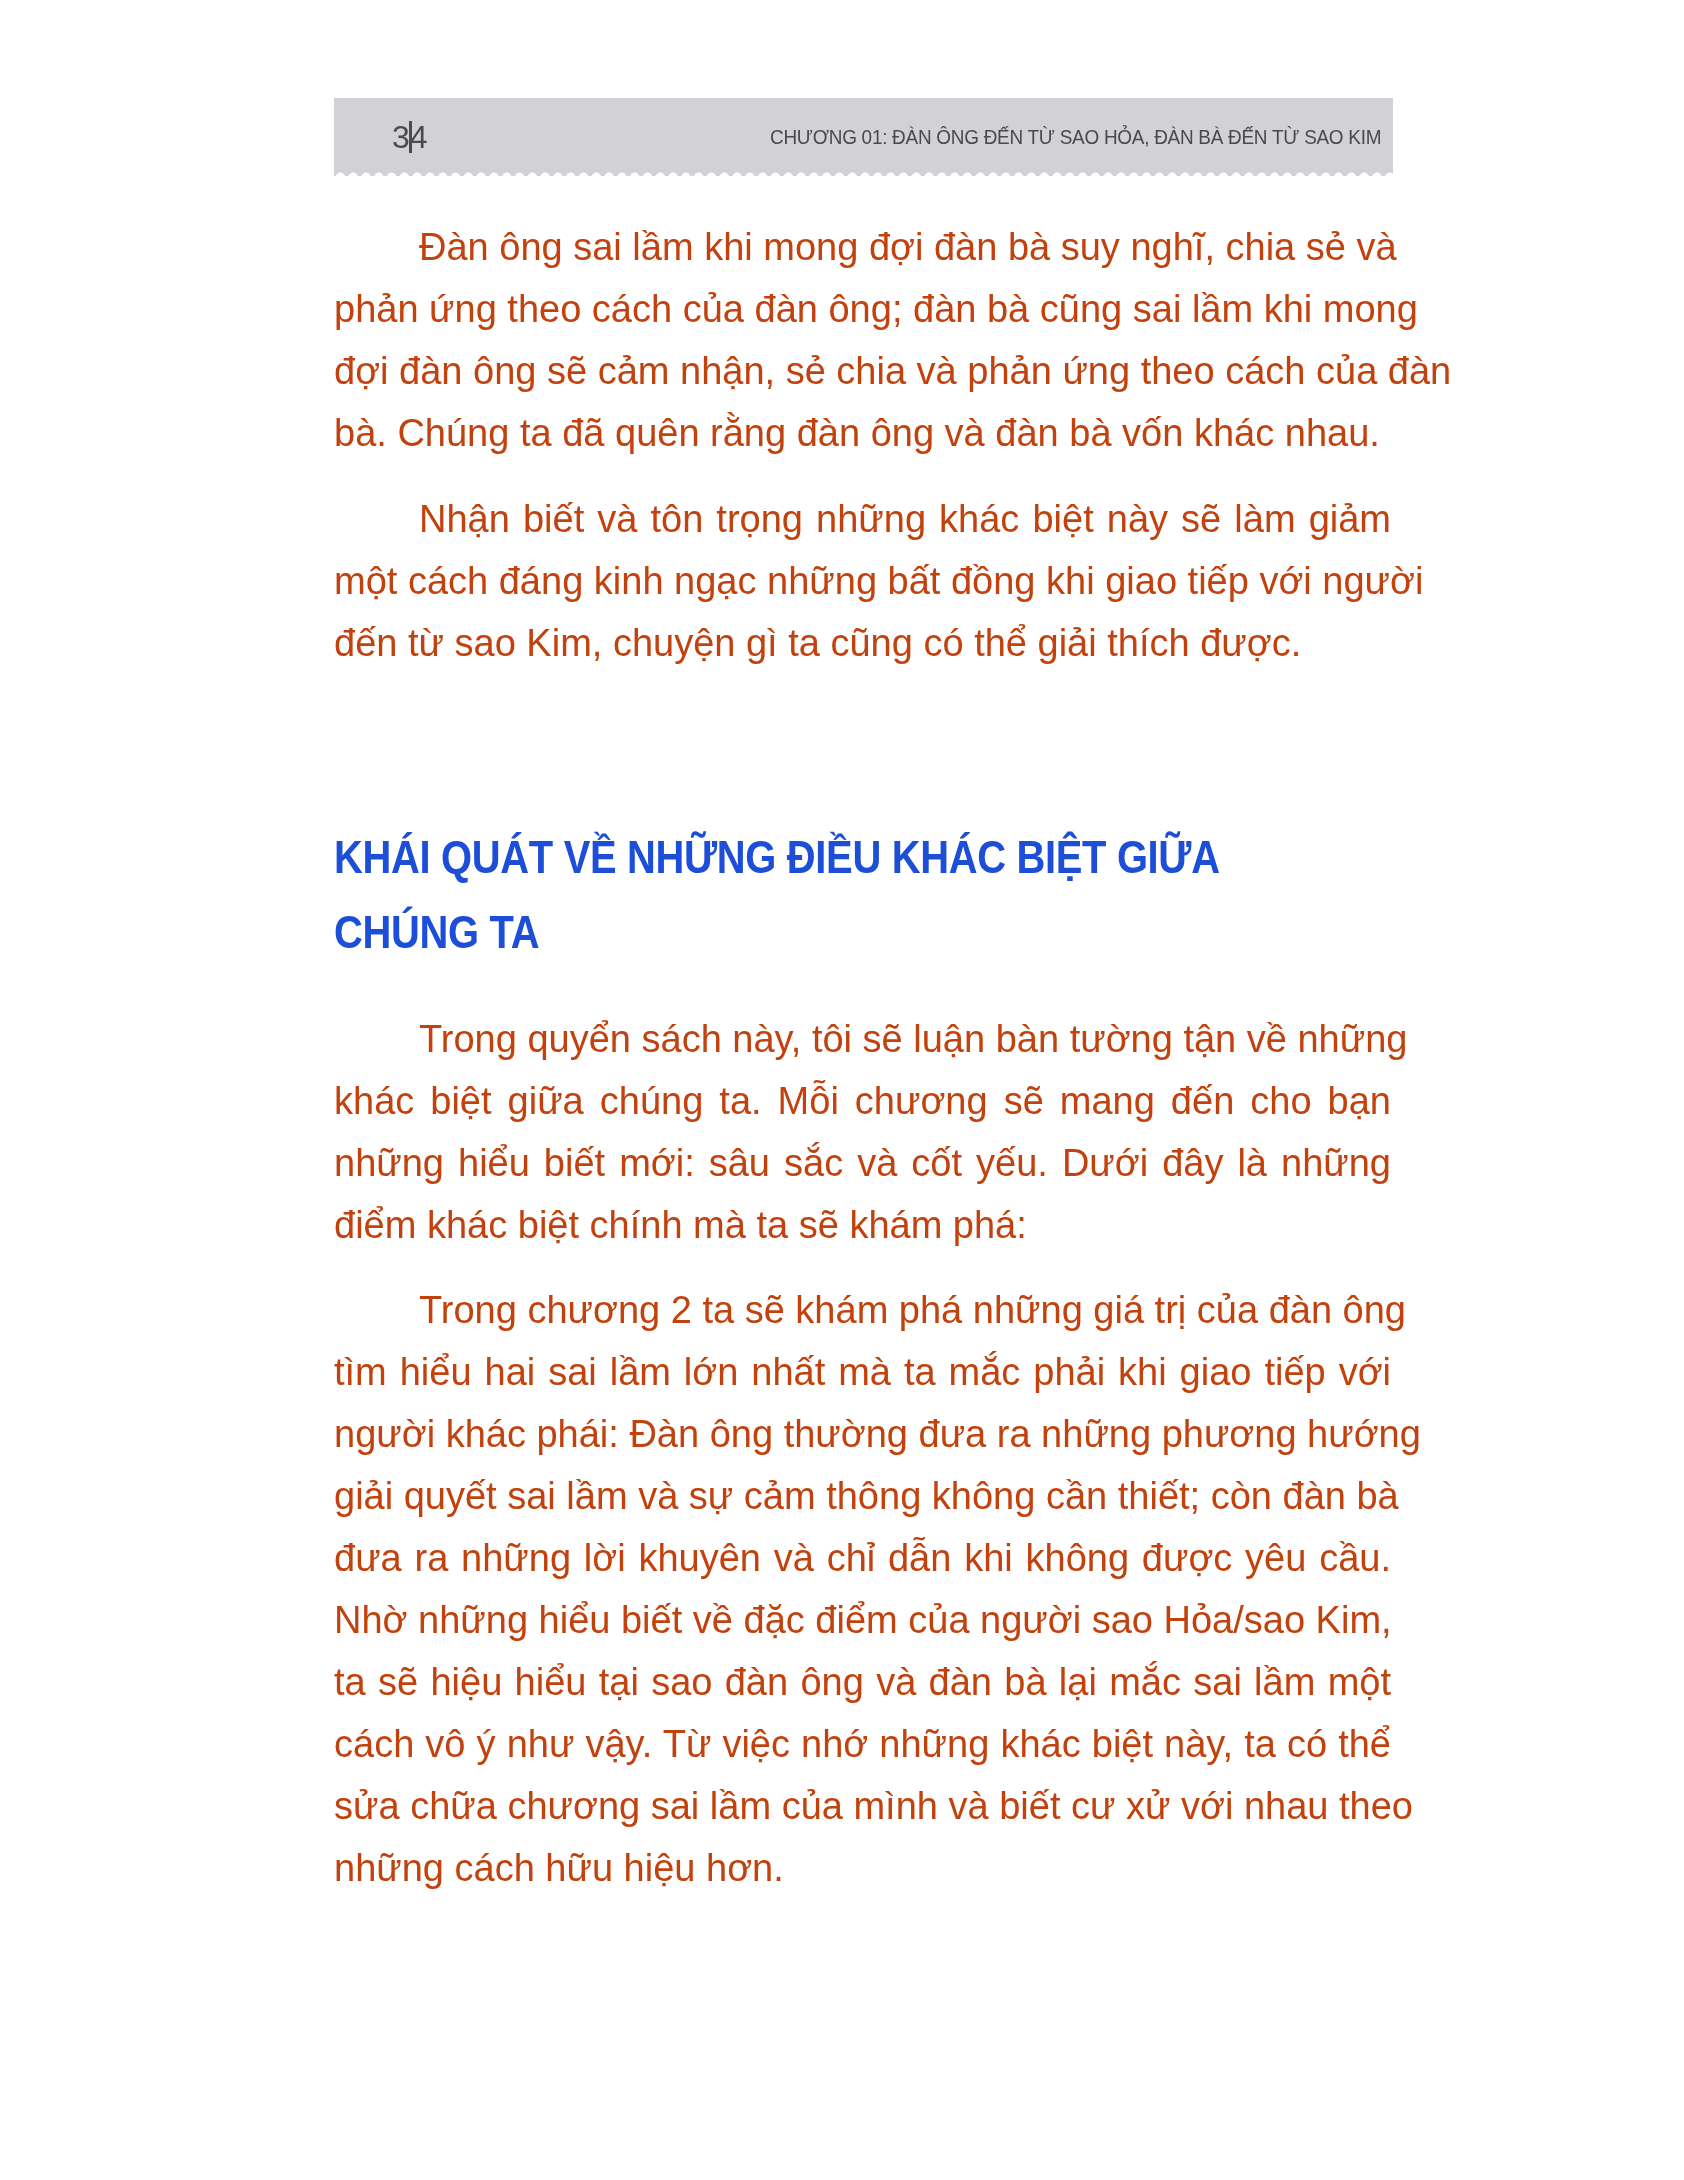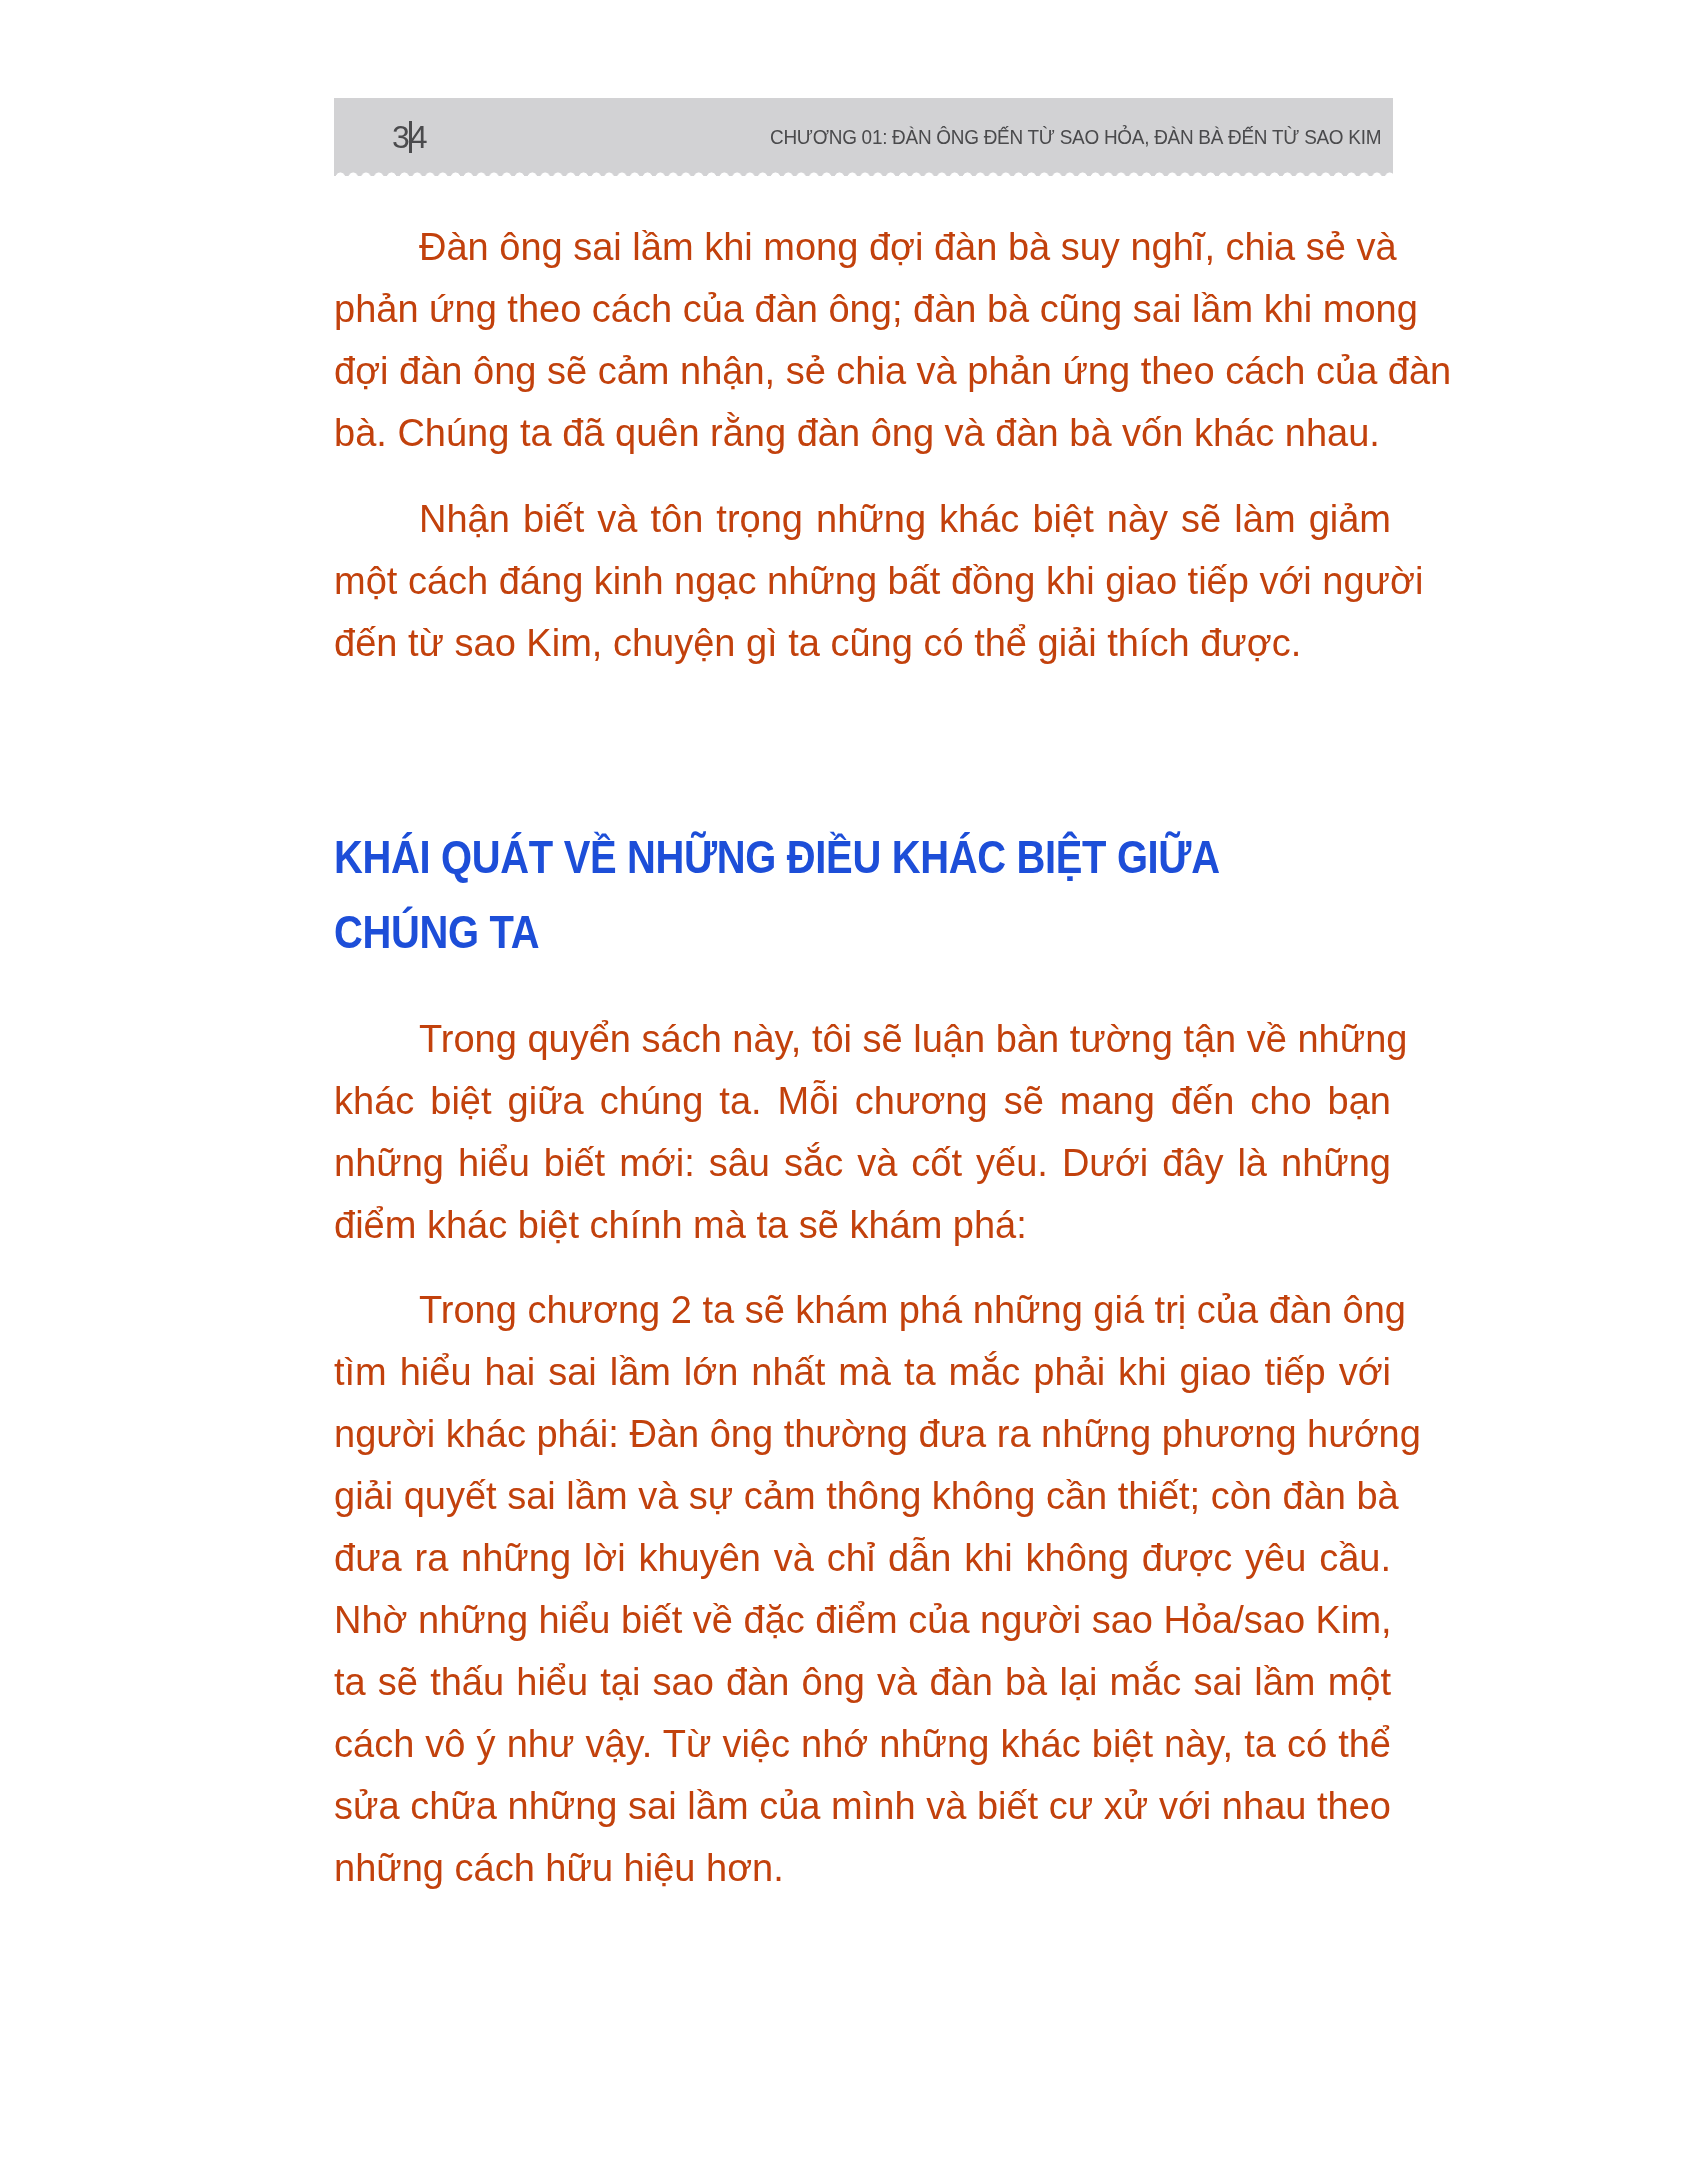--- a/index.html
+++ b/index.html
@@ -87,21 +87,21 @@
       <span class="line last">điểm khác biệt chính mà ta sẽ khám phá:</span>
     </div>
 
     <div class="para" style="top:1279px">
       <span class="line first">Trong chương 2 ta sẽ khám phá những giá trị của đàn ông</span>
       <span class="line">tìm hiểu hai sai lầm lớn nhất mà ta mắc phải khi giao tiếp với</span>
       <span class="line">người khác phái: Đàn ông thường đưa ra những phương hướng</span>
       <span class="line">giải quyết sai lầm và sự cảm thông không cần thiết; còn đàn bà</span>
       <span class="line">đưa ra những lời khuyên và chỉ dẫn khi không được yêu cầu.</span>
       <span class="line">Nhờ những hiểu biết về đặc điểm của người sao Hỏa/sao Kim,</span>
-      <span class="line">ta sẽ thấu hiểu tại sao đàn ông và đàn bà lại mắc sai lầm một</span>
+      <span class="line">ta sẽ hiệu hiểu tại sao đàn ông và đàn bà lại mắc sai lầm một</span>
       <span class="line">cách vô ý như vậy. Từ việc nhớ những khác biệt này, ta có thể</span>
-      <span class="line">sửa chữa những sai lầm của mình và biết cư xử với nhau theo</span>
+      <span class="line">sửa chữa chương sai lầm của mình và biết cư xử với nhau theo</span>
       <span class="line last">những cách hữu hiệu hơn.</span>
     </div>
 
   </div>
 </div>
 
 
 </body></html>

